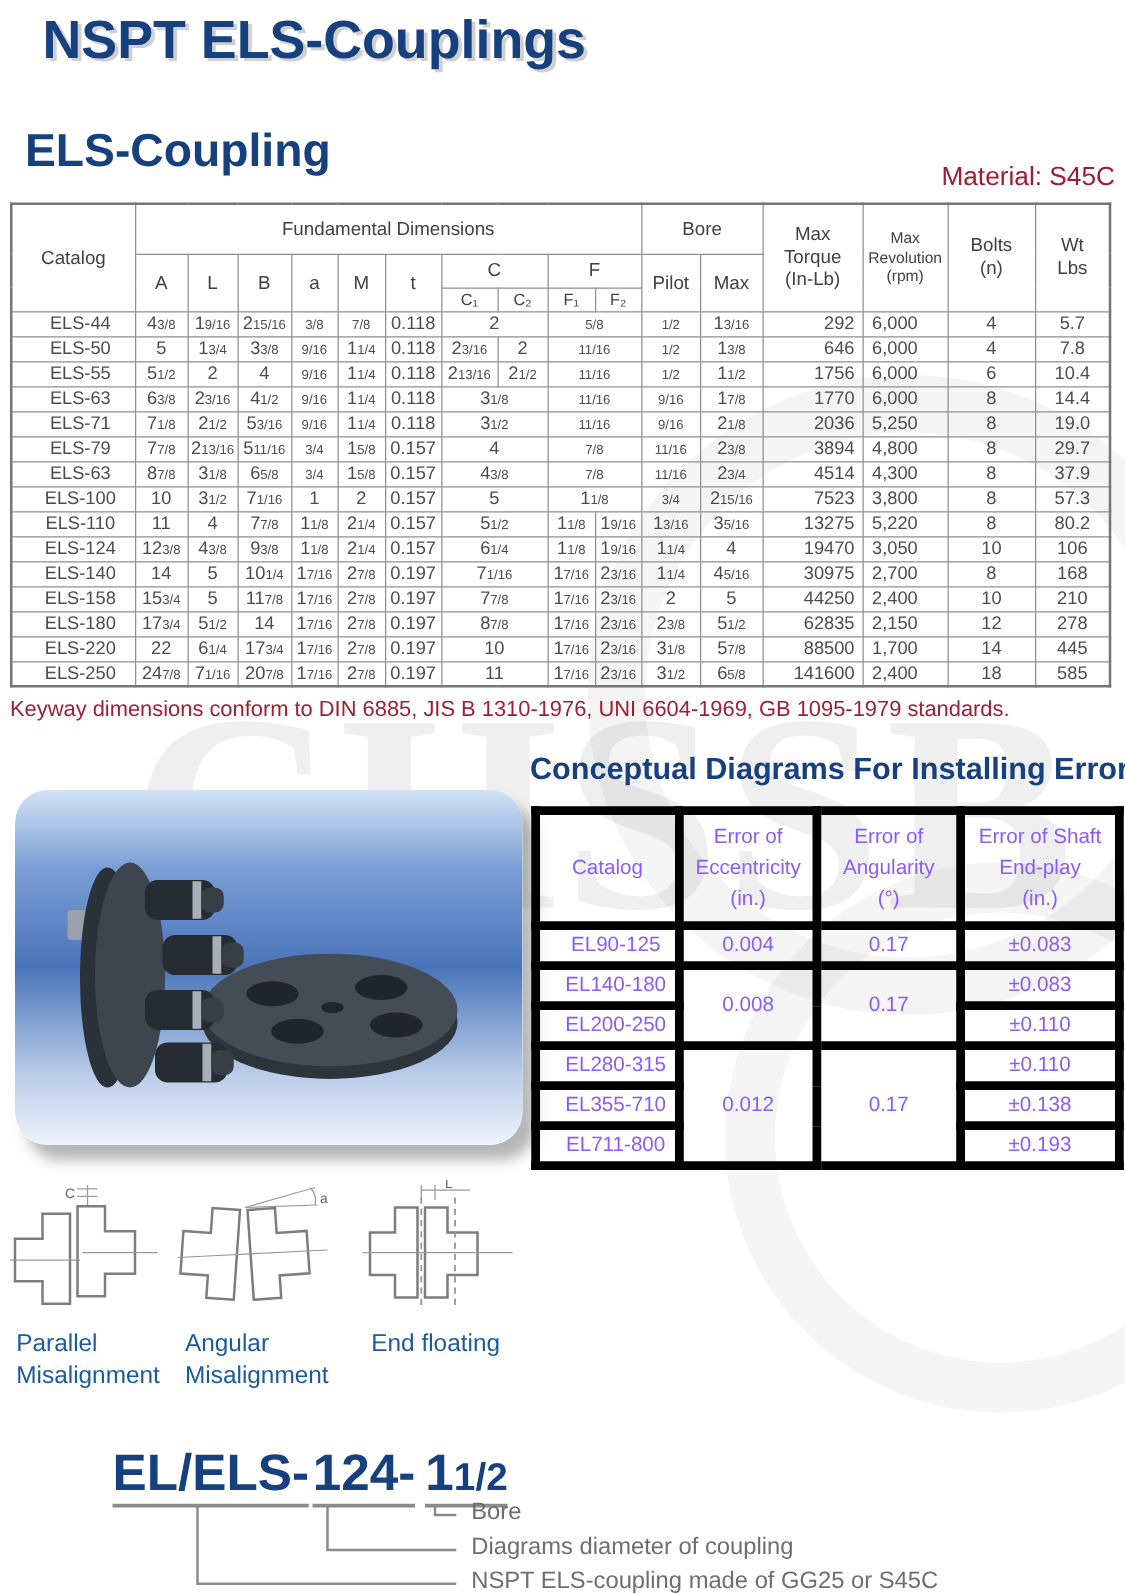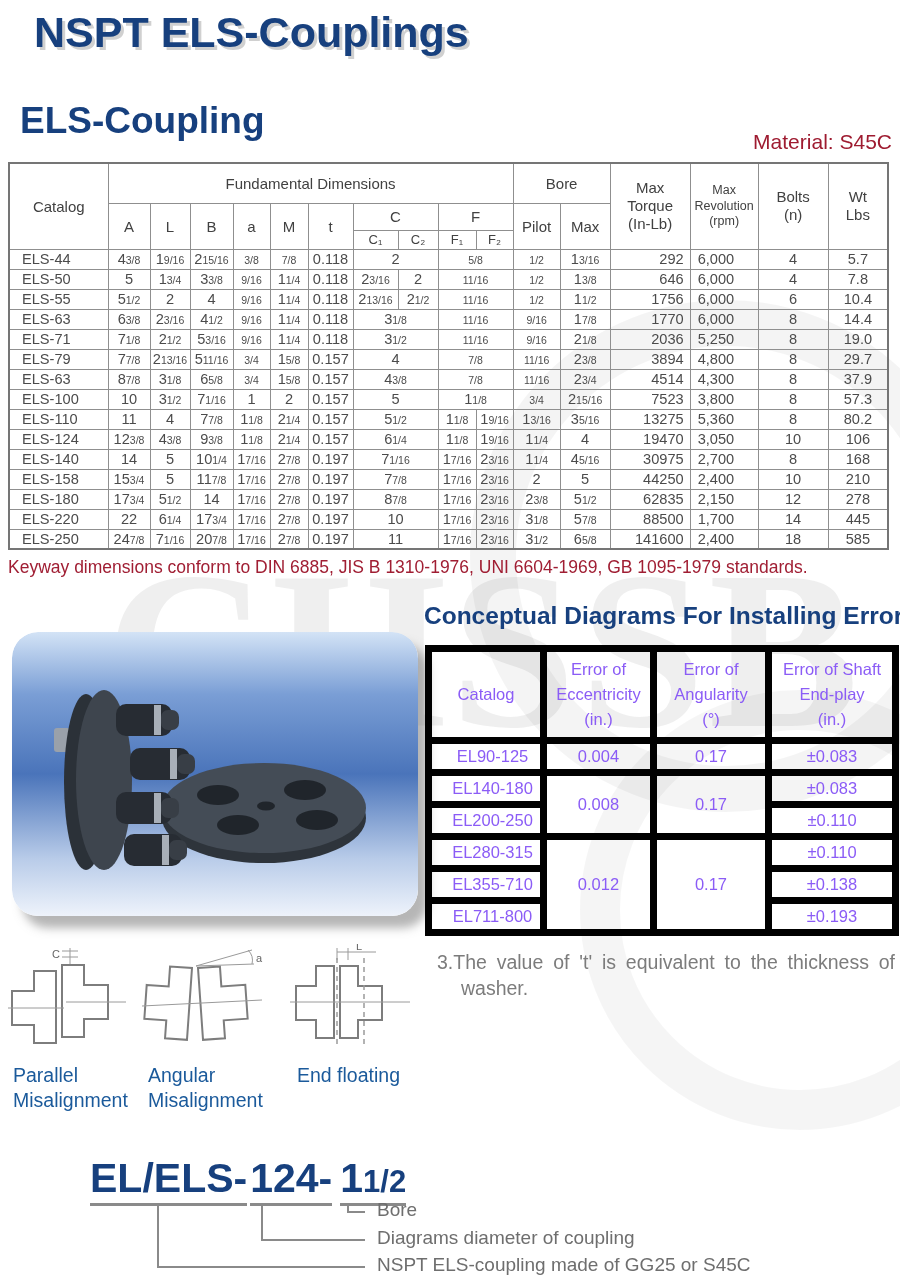--- a/index.html
+++ b/index.html
@@ -23,21 +23,21 @@
 
   
   table{border-collapse:collapse;table-layout:fixed;}
   .main{position:absolute;left:8px;top:162px;width:881px;border:2px solid #757575;}
   .main th,.main td{border:1px solid #8f8f8f;text-align:center;color:#4b4b4b;padding:0 1px;overflow:hidden;}
   .main thead th{font-weight:normal;font-size:15px;color:#414141;}
   .main tr.h1{height:40px}.main tr.h2{height:27px}.main tr.h3{height:19px}
   .main th.small{font-size:12.5px}
   .main th.subh{font-size:13px}
   .main tbody tr{height:20px;font-size:14.6px;}
-  .main td.cat{text-align:left;padding-left:12px;}
+  .main td.cat{text-align:center;padding-left:12px;}
   .main td.torq{text-align:right;padding-right:6px;}
   .main td.rpm{text-align:left;padding-left:7px;}
   .fr{font-size:72%;}
   .pre{white-space:pre-line;line-height:1.22;}
 
   .footnote{position:absolute;left:8px;top:557px;font-size:17.5px;color:#a01e33;}
 
   
   .photo{position:absolute;left:12px;top:632px;width:406px;height:284px;border-radius:26px;
          box-shadow:10px 12px 10px rgba(110,110,110,0.5);overflow:hidden;}
@@ -290,21 +290,21 @@
             <td>7<span class="fr">7/8</span></td>
             <td>1<span class="fr">1/8</span></td>
             <td>2<span class="fr">1/4</span></td>
             <td>0.157</td>
             <td colspan="2">5<span class="fr">1/2</span></td>
             <td>1<span class="fr">1/8</span></td>
             <td>1<span class="fr">9/16</span></td>
             <td>1<span class="fr">3/16</span></td>
             <td>3<span class="fr">5/16</span></td>
             <td class="torq">13275</td>
-            <td class="rpm">5,360</td>
+            <td class="rpm">5,220</td>
             <td>8</td>
             <td>80.2</td>
           </tr>
           <tr>
             <td class="cat">ELS-124</td>
             <td>12<span class="fr">3/8</span></td>
             <td>4<span class="fr">3/8</span></td>
             <td>9<span class="fr">3/8</span></td>
             <td>1<span class="fr">1/8</span></td>
             <td>2<span class="fr">1/4</span></td>
@@ -573,21 +573,20 @@
         <text x="66" y="6" font-size="11" fill="#666">L</text>
       </svg>
     </div>
     <div class="diag-label d1">Parallel
 Misalignment</div>
     <div class="diag-label d2">Angular
 Misalignment</div>
     <div class="diag-label d3">End floating</div>
 
     <div class="notes">
-        <div class="note">3.The value of 't' is equivalent to the thickness of washer.</div>
       </div>
 
     <div class="pn"><span class="u">EL/ELS-</span><span class="u" style="margin-left:3px">124-</span><span class="u" style="margin-left:8px"><span>1</span><span class="frac">1/2</span></span></div>
     <svg class="pn-lines" width="900" height="126" viewBox="0 0 900 126">
       <g stroke="#8a8a8a" stroke-width="2" fill="none">
         <path d="M348 54 V62 H365"></path>
         <path d="M262 54 V90 H365"></path>
         <path d="M158 54 V117 H365"></path>
       </g>
     </svg>

